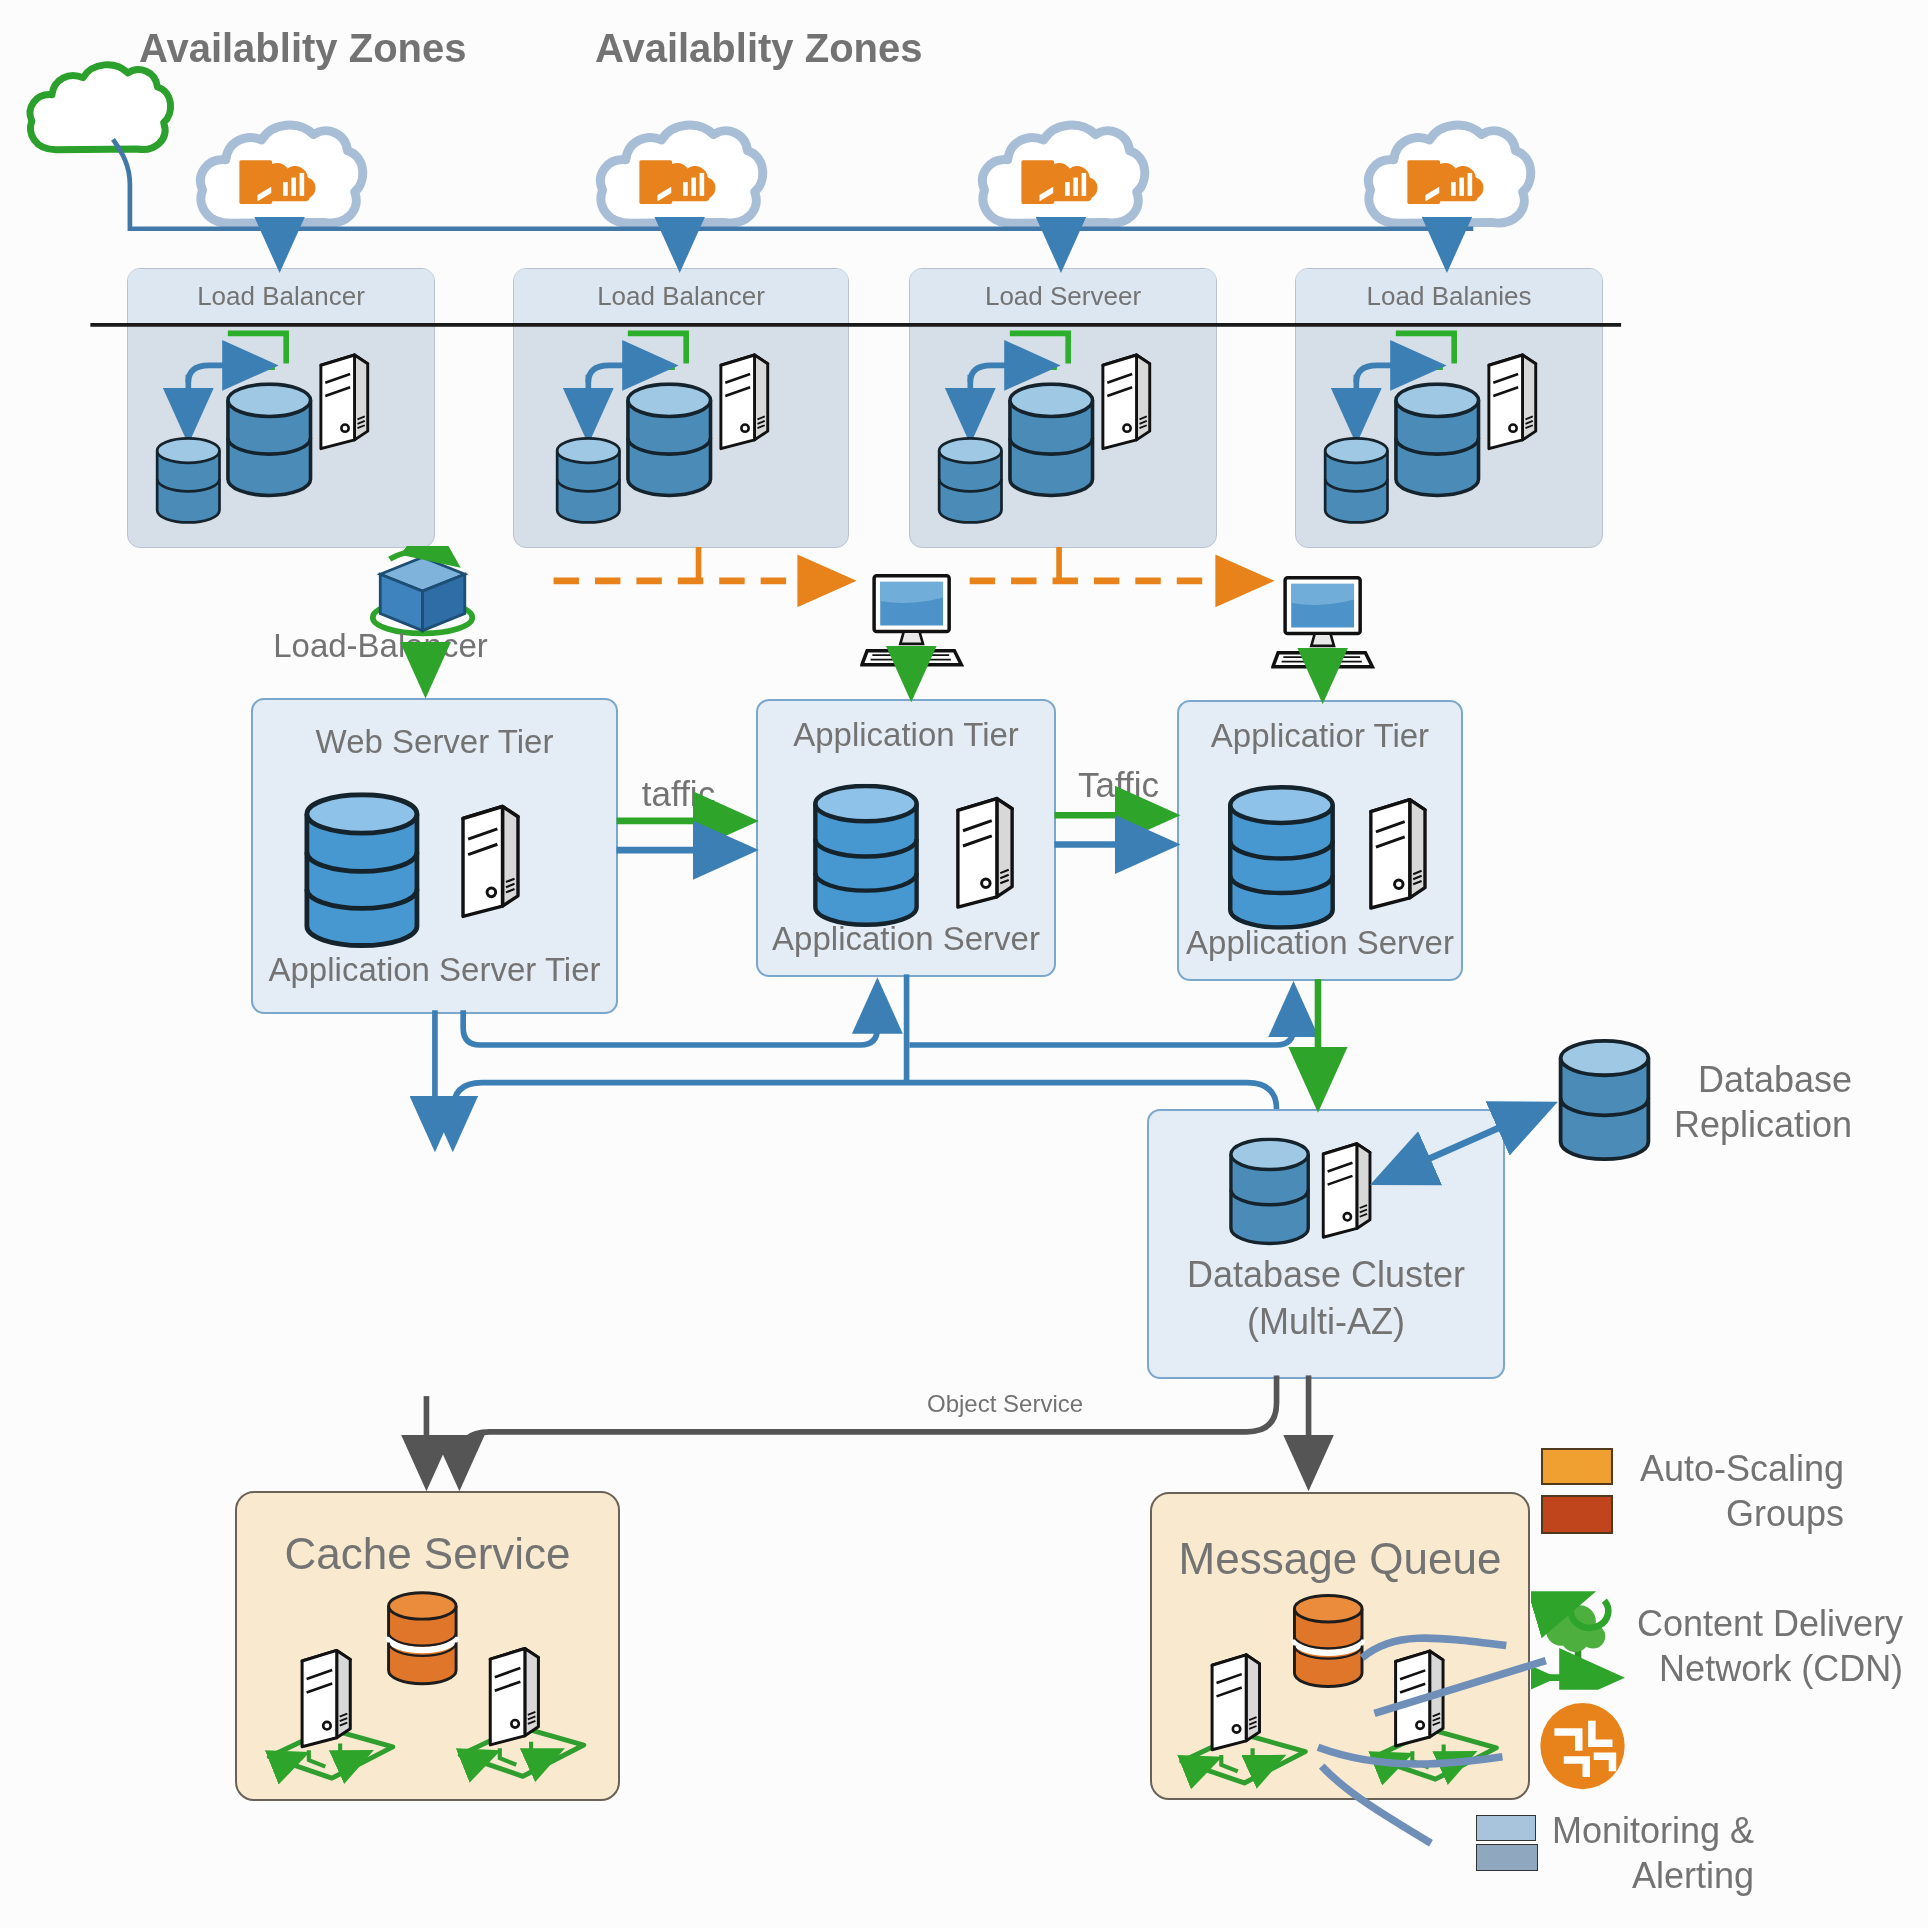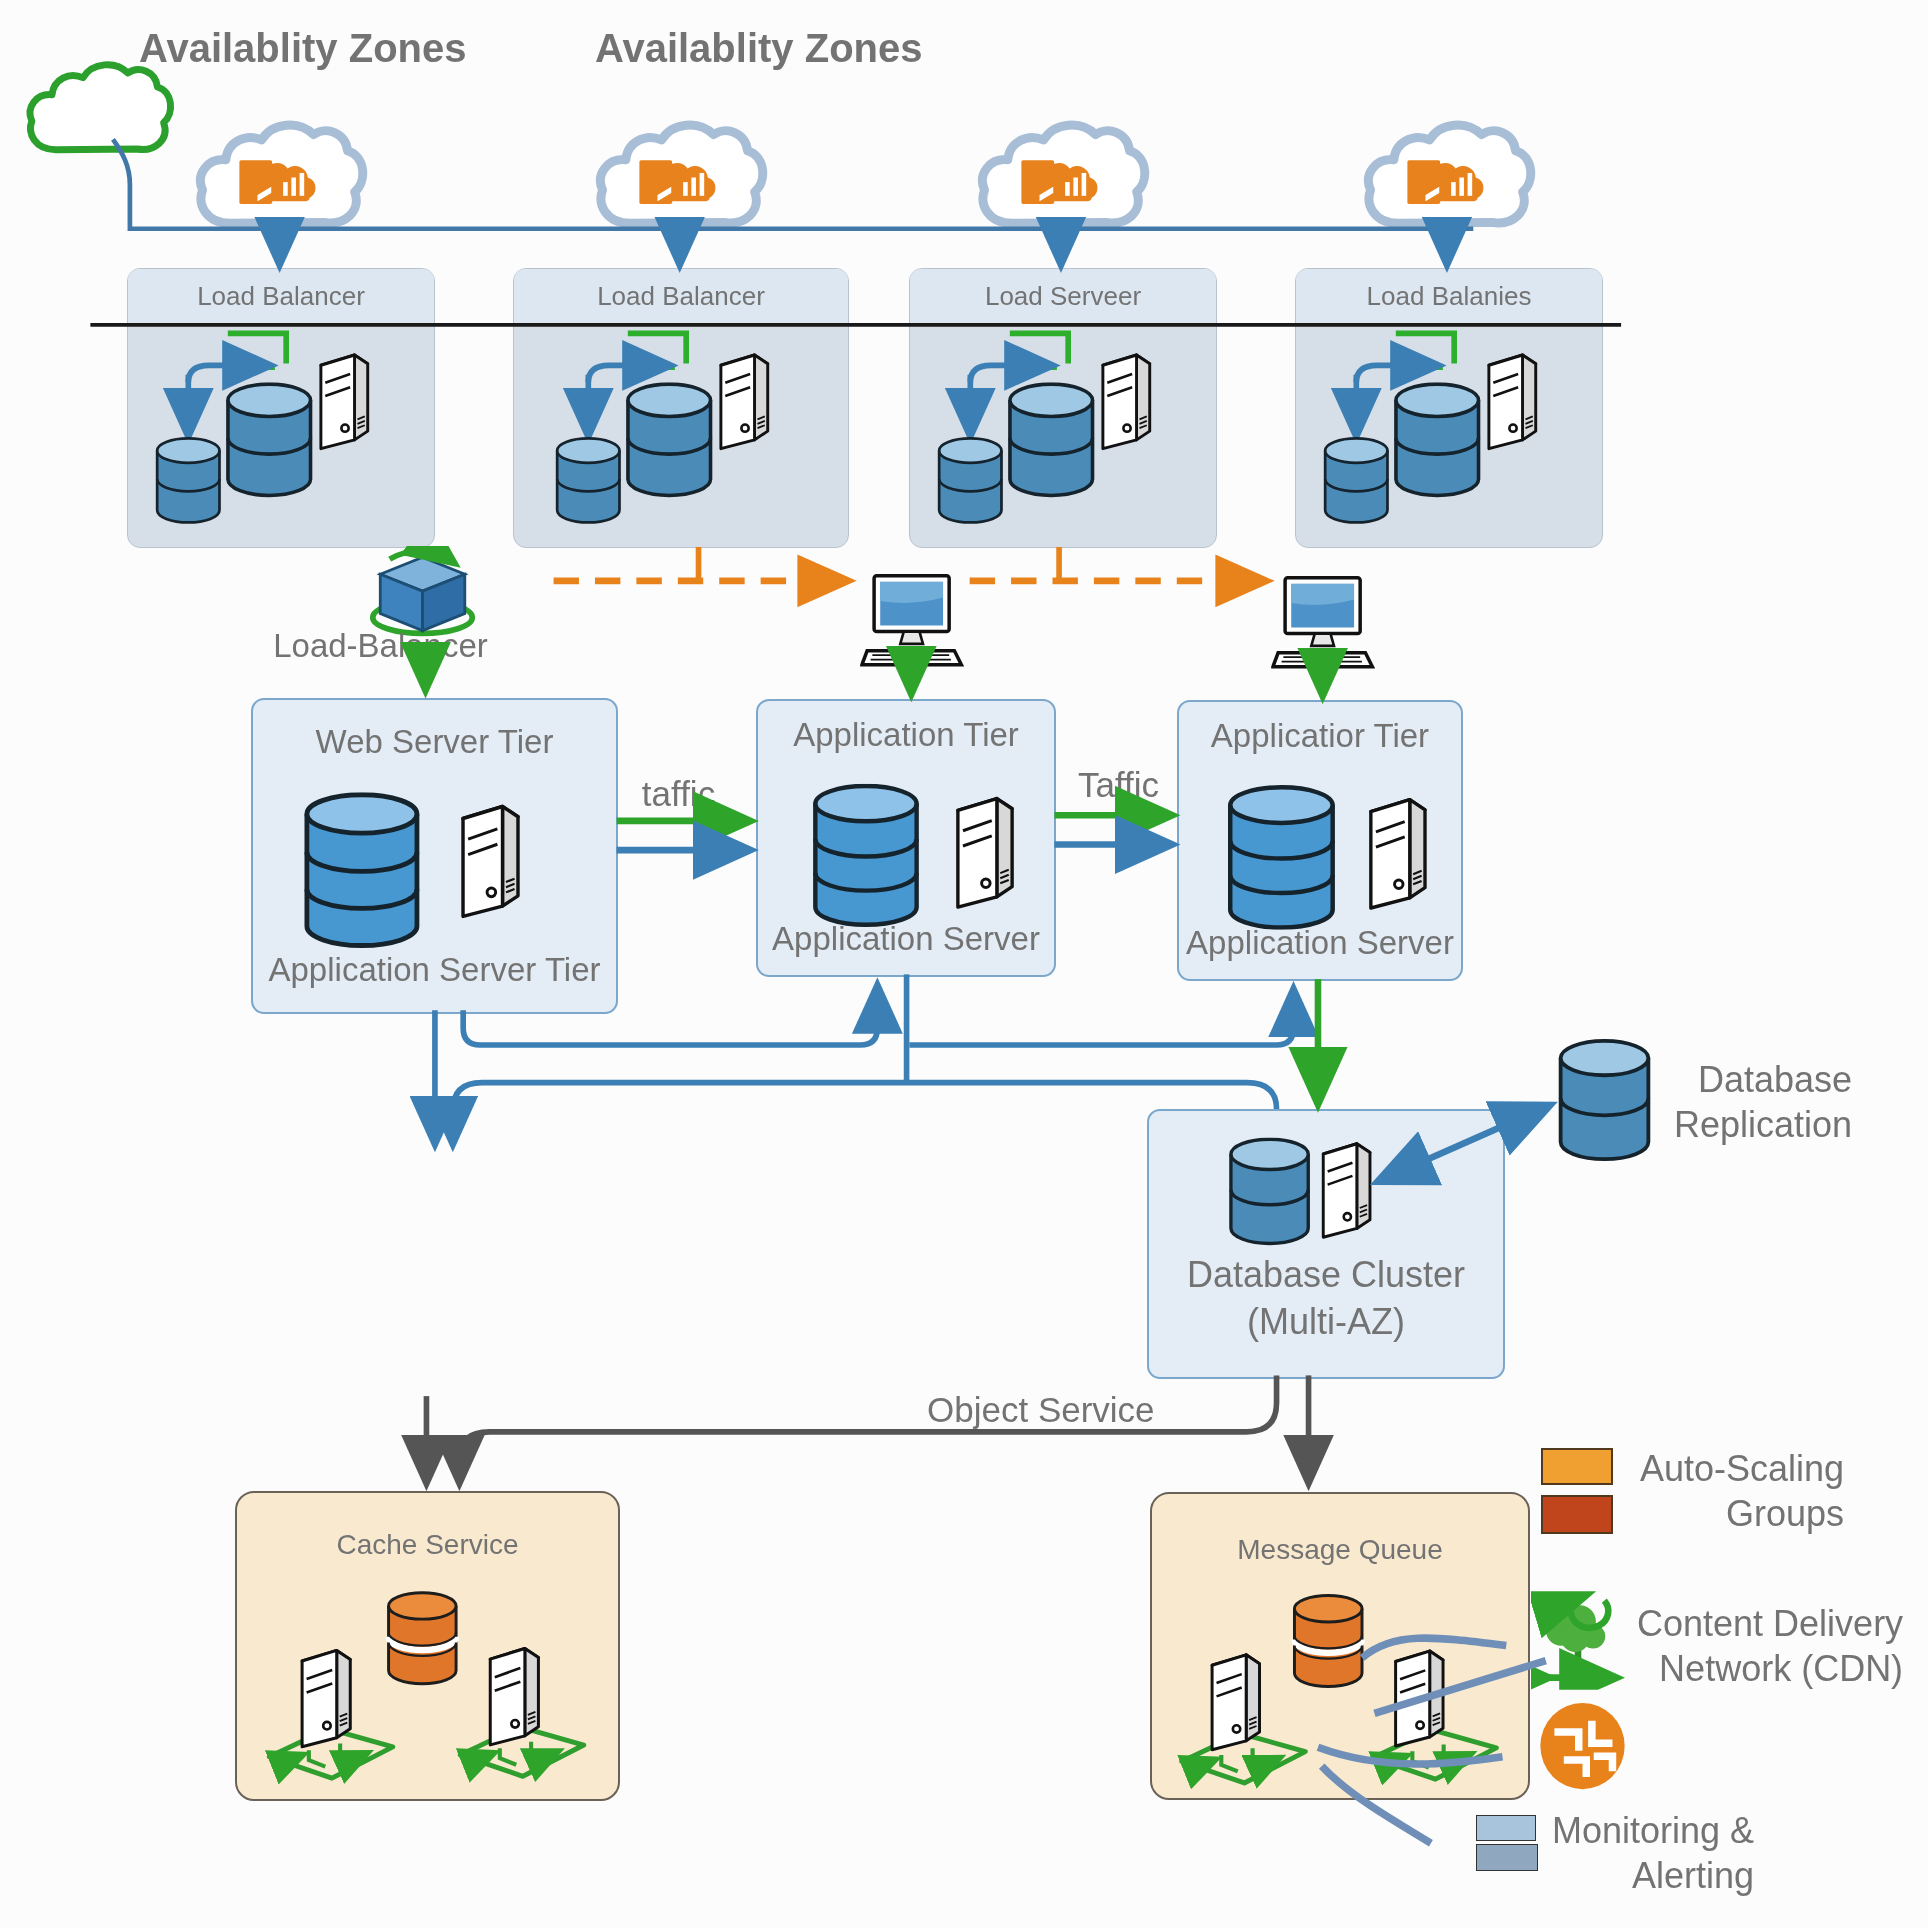--- a/index.html
+++ b/index.html
@@ -6,21 +6,21 @@
   #canvas{position:relative;width:1928px;height:1928px;background:#fcfcfd;
           font-family:"Liberation Sans",sans-serif;color:#737373;overflow:hidden;}
   .abs{position:absolute;}
   .az-title{font-size:40px;font-weight:bold;letter-spacing:0px;}
   .lb-box{position:absolute;background:#d6dee8;border:1.9px solid #b9c3cf;border-radius:13px;}
   .lb-head{position:absolute;left:0;top:0;right:0;height:55px;background:#dde7f2;
            border-radius:11.3px 11.3px 0 0;text-align:center;font-size:26px;line-height:55px;}
   .tier-box{position:absolute;background:#e4edf6;border:2.8px solid #7ba7cc;border-radius:13px;}
   .tier-title{position:absolute;left:0;right:0;text-align:center;font-size:33px;}
   .cream-box{position:absolute;background:#f8e9cf;border:2.8px solid #6b6257;border-radius:19px;}
-  .big-title{position:absolute;left:0;right:0;text-align:center;font-size:28px;}
+  .big-title{position:absolute;left:0;right:0;text-align:center;font-size:44px;}
   .lbl{font-size:33px;}
   .legend-text{font-size:36px;line-height:45px;text-align:right;}
   .swatch{position:absolute;border:2.8px solid #50391c;}
   svg{display:block;}
 </style>
 </head>
 <body>
 
 <svg width="0" height="0" style="position:absolute" aria-hidden="true">
 <defs>
@@ -245,21 +245,21 @@
   </div>
 
   <svg class="abs" style="left:1552px;top:1039px" width="105" height="124" viewBox="0 0 100 130">
       <use href="#sym-cyl2"></use>
     </svg>
   <div class="abs legend-text" style="left:1674px;top:1057px;">
     <div>Database</div>
     <div>Replication</div>
   </div>
 
-  <div class="abs" style="left:927px;top:1390px;width:254px;font-size:35px;">Object Service</div>
+  <div class="abs" style="left:927px;top:1390px;width:254px;font-size:24px;">Object Service</div>
 
   <div class="cream-box" style="left:235px;top:1491px;width:381px;height:306px;">
     <div class="big-title" style="top:36px">Cache Service</div>
     <svg class="abs" style="left:0;top:0" width="381" height="306" viewBox="0 0 405 325">
       <use href="#sym-pad" x="25" y="240" width="150" height="70"></use>
       <use href="#sym-pad" x="228" y="238" width="150" height="70"></use>
       <use href="#sym-orangecyl" x="158" y="100" width="78" height="110"></use>
       <use href="#sym-tower" x="50" y="148" width="88" height="128"></use>
       <use href="#sym-tower" x="250" y="146" width="88" height="128"></use>
     </svg>

